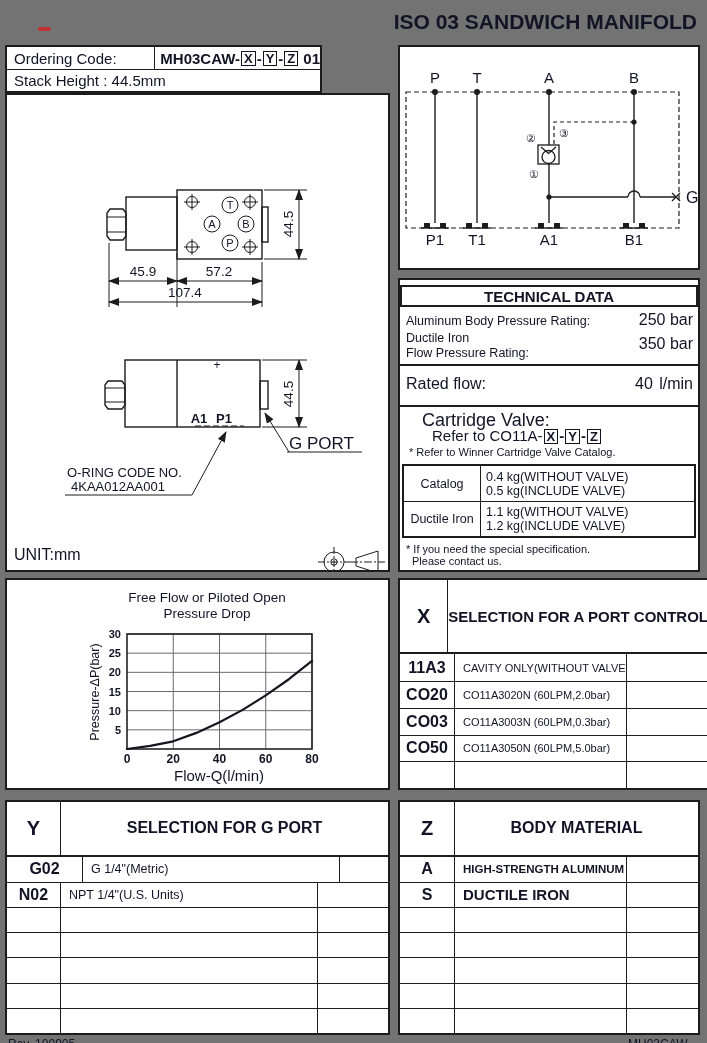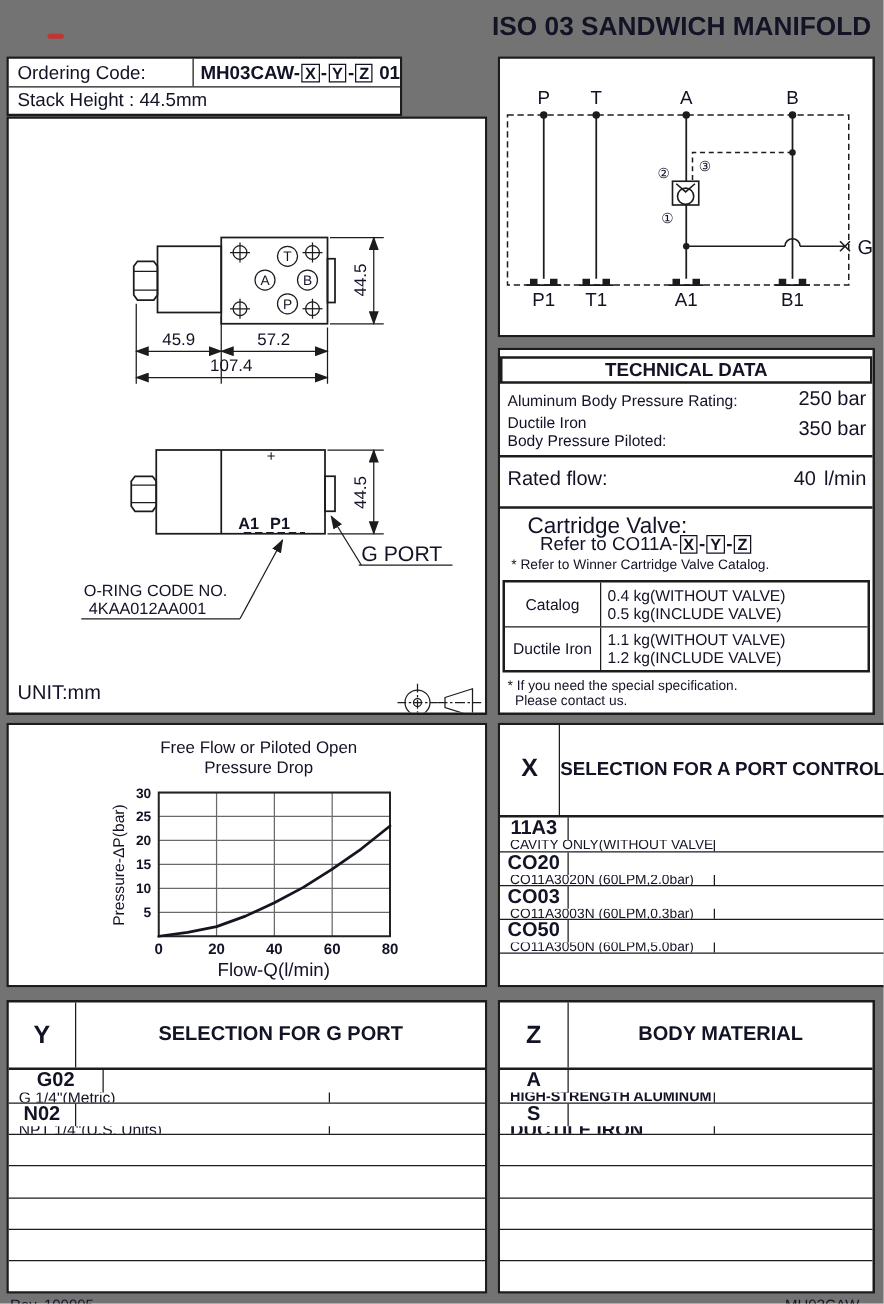--- a/index.html
+++ b/index.html
@@ -33,21 +33,21 @@
   .wt-row + .wt-row{border-top:1.5px solid #1c1c1c;}
   .wt-mat{width:77px;border-right:1.5px solid #1c1c1c;display:flex;align-items:center;justify-content:center;font-size:12.5px;box-sizing:border-box;}
   .wt-lines{flex:1;display:flex;flex-direction:column;justify-content:center;padding-left:5px;font-size:12.5px;line-height:14px;}
   .note-sm{font-size:11px;}
 
   
   .sel-table{position:absolute;border:2px solid #1c1c1c;box-sizing:border-box;background:#fff;display:flex;flex-direction:column;}
   .sel-header{display:flex;border-bottom:2px solid #1c1c1c;box-sizing:border-box;align-items:stretch;}
   .sel-h-code{display:flex;align-items:center;justify-content:center;font-weight:bold;font-size:20px;border-right:1.5px solid #1c1c1c;box-sizing:border-box;}
   .sel-h-title{flex:1;display:flex;align-items:center;justify-content:center;font-weight:bold;white-space:nowrap;}
-  .sel-row{display:flex;box-sizing:border-box;align-items:stretch;flex-direction:column;}
+  .sel-row{display:flex;box-sizing:border-box;align-items:stretch;}
   .sel-row + .sel-row{border-top:1.5px solid #1c1c1c;}
   .c-code{display:flex;align-items:center;justify-content:center;font-weight:bold;font-size:16px;border-right:1.5px solid #1c1c1c;box-sizing:border-box;}
   .c-desc{display:flex;align-items:center;padding-left:8px;border-right:1.5px solid #1c1c1c;box-sizing:border-box;white-space:nowrap;overflow:hidden;}
   .c-blank{flex:1;}
   .desc-sm{font-size:11px;}
   .desc-reg{font-size:12.5px;}
   .desc-b-sm{font-size:11.5px;font-weight:bold;}
   .desc-b-lg{font-size:15px;font-weight:bold;}
 
   .unit-label{position:absolute;left:7px;bottom:6px;font-size:16px;}
@@ -246,21 +246,21 @@
       <text x="149" y="198" font-size="15" text-anchor="middle">A1</text>
       <text x="234" y="198" font-size="15" text-anchor="middle">B1</text>
     </svg>
   </div>
 
   <div class="box" style="left:398px;top:278px;width:302px;height:294px;">
     <div class="td-header">TECHNICAL DATA</div>
     <div class="abs td-lab" style="left:6px;top:34px;">Aluminum Body Pressure Rating:</div>
     <div class="abs td-val" style="right:5px;top:31px;">250 bar</div>
     <div class="abs td-lab" style="left:6px;top:51px;">Ductile Iron</div>
-    <div class="abs td-lab" style="left:6px;top:66px;">Body Pressure Piloted:</div>
+    <div class="abs td-lab" style="left:6px;top:66px;">Flow Pressure Rating:</div>
     <div class="abs td-val" style="right:5px;top:55px;">350 bar</div>
     <div class="thinline" style="top:84px;"></div>
     <div class="abs td-val" style="left:6px;top:95px;">Rated flow:</div>
     <div class="abs td-val" style="left:235px;top:95px;">40</div>
     <div class="abs td-val" style="right:5px;top:95px;">l/min</div>
     <div class="thinline" style="top:125px;"></div>
     <div class="abs" style="left:22px;top:130px;font-size:18px;">Cartridge Valve:</div>
     <div class="abs" style="left:32px;top:147px;font-size:15px;">
       <span>Refer to CO11A-</span><span class="cbox">X</span><span class="csep">-</span><span class="cbox">Y</span><span class="csep">-</span><span class="cbox">Z</span>
     </div>

